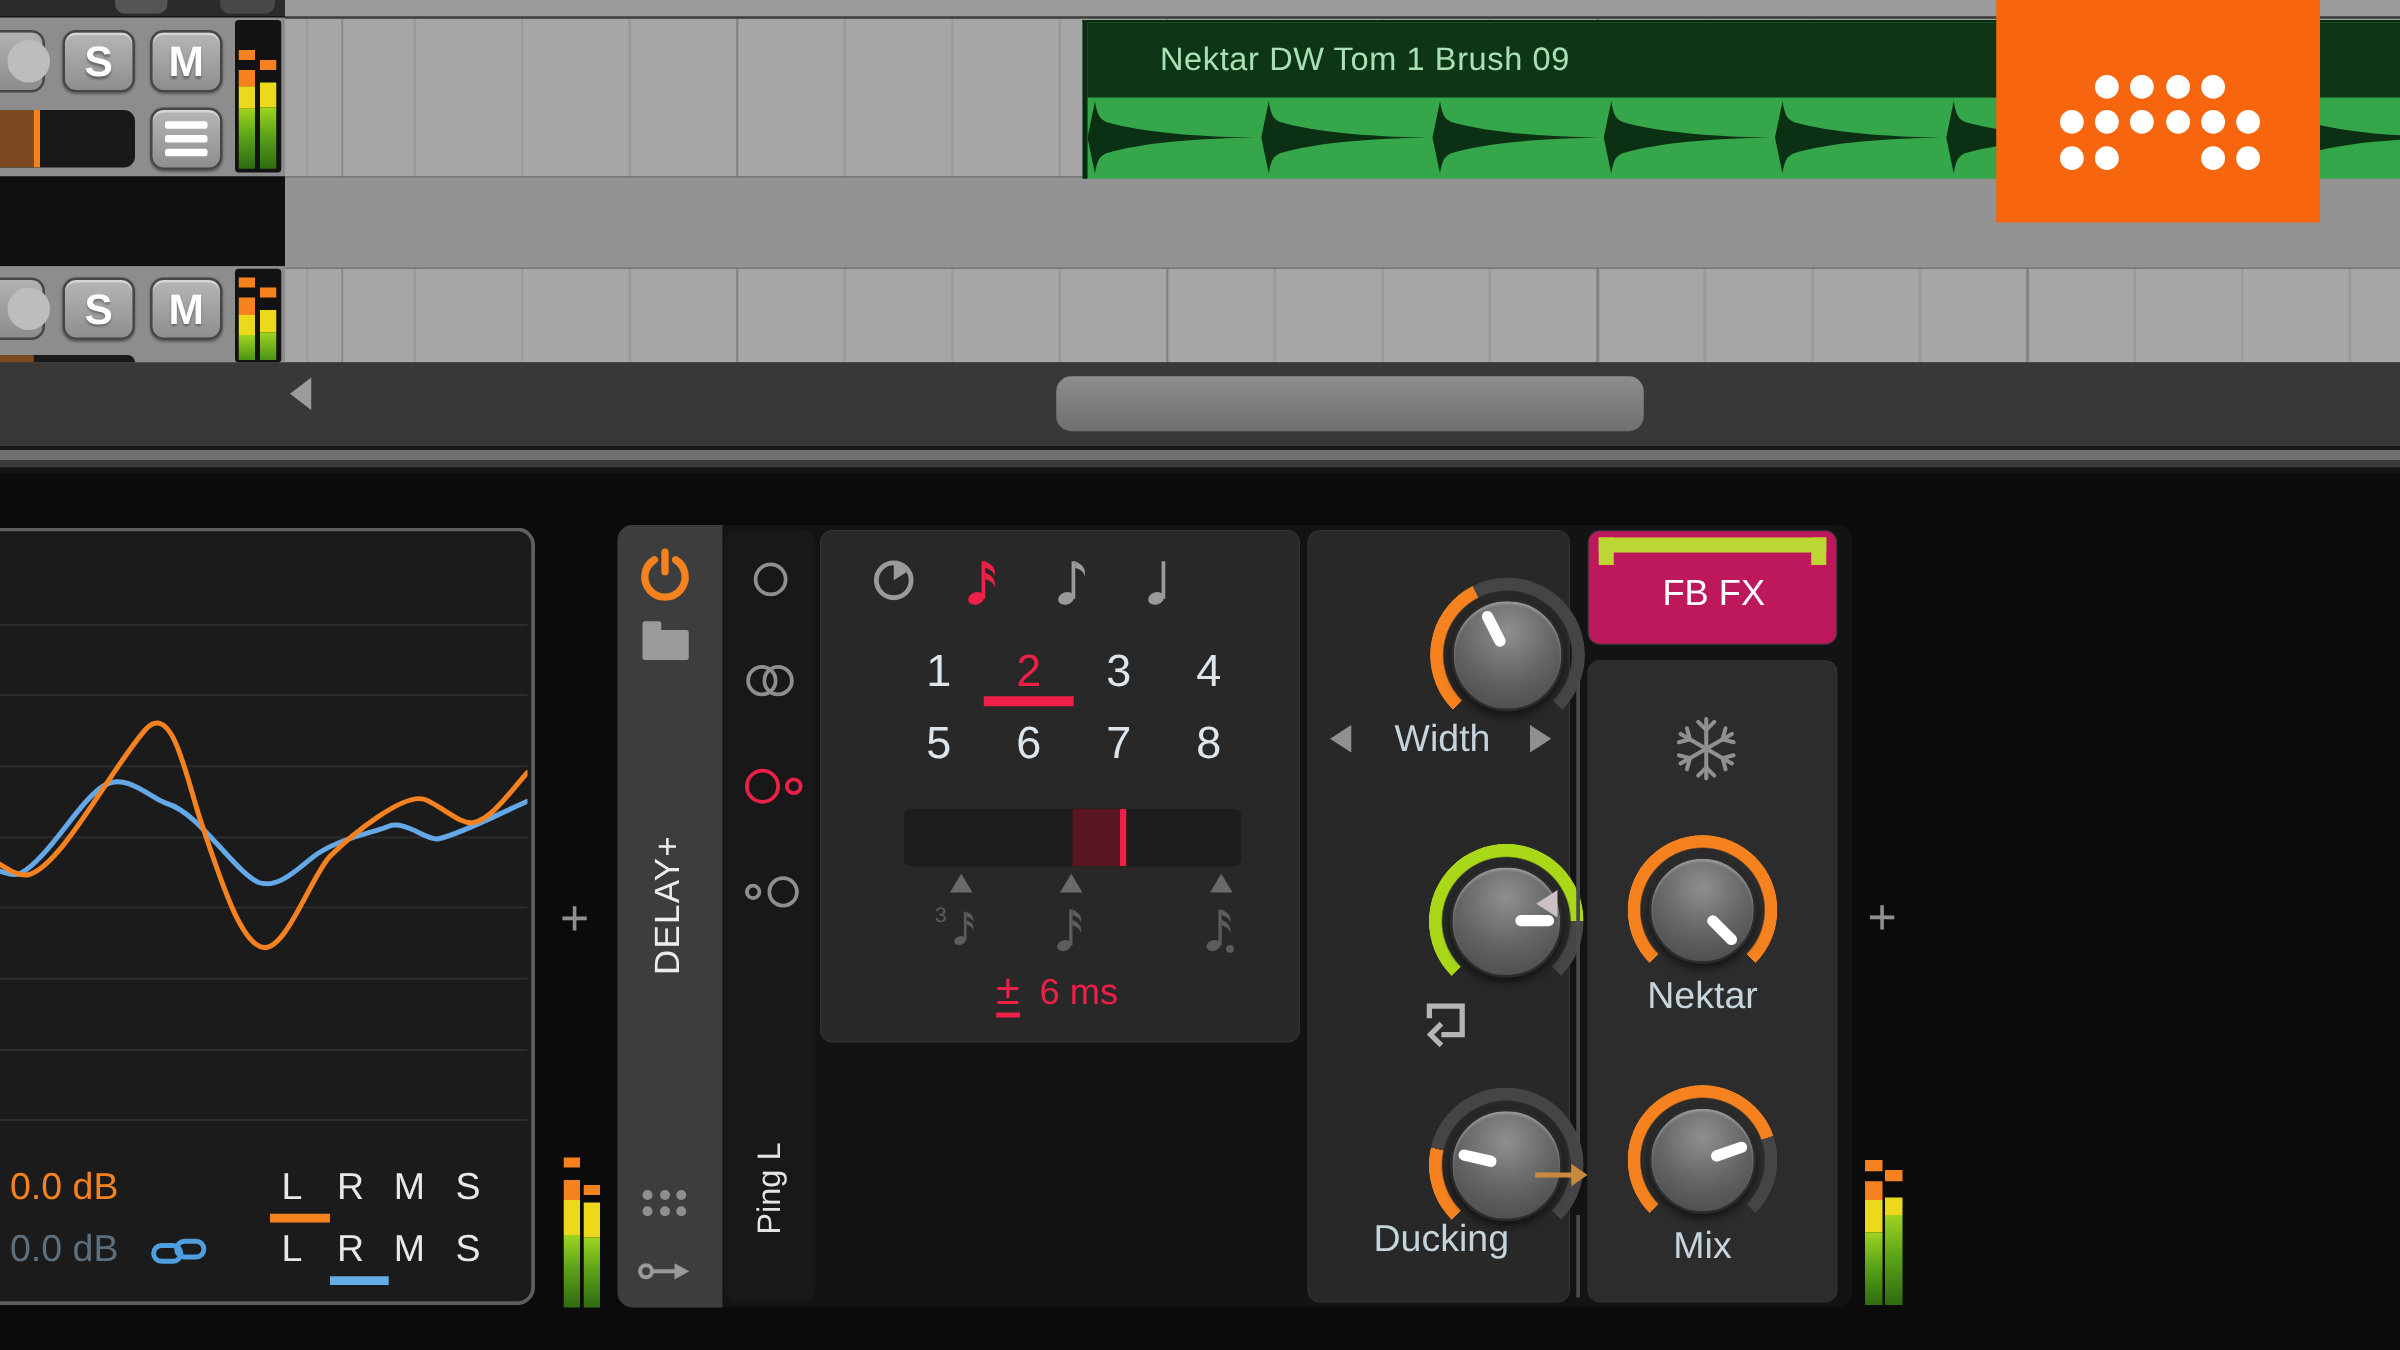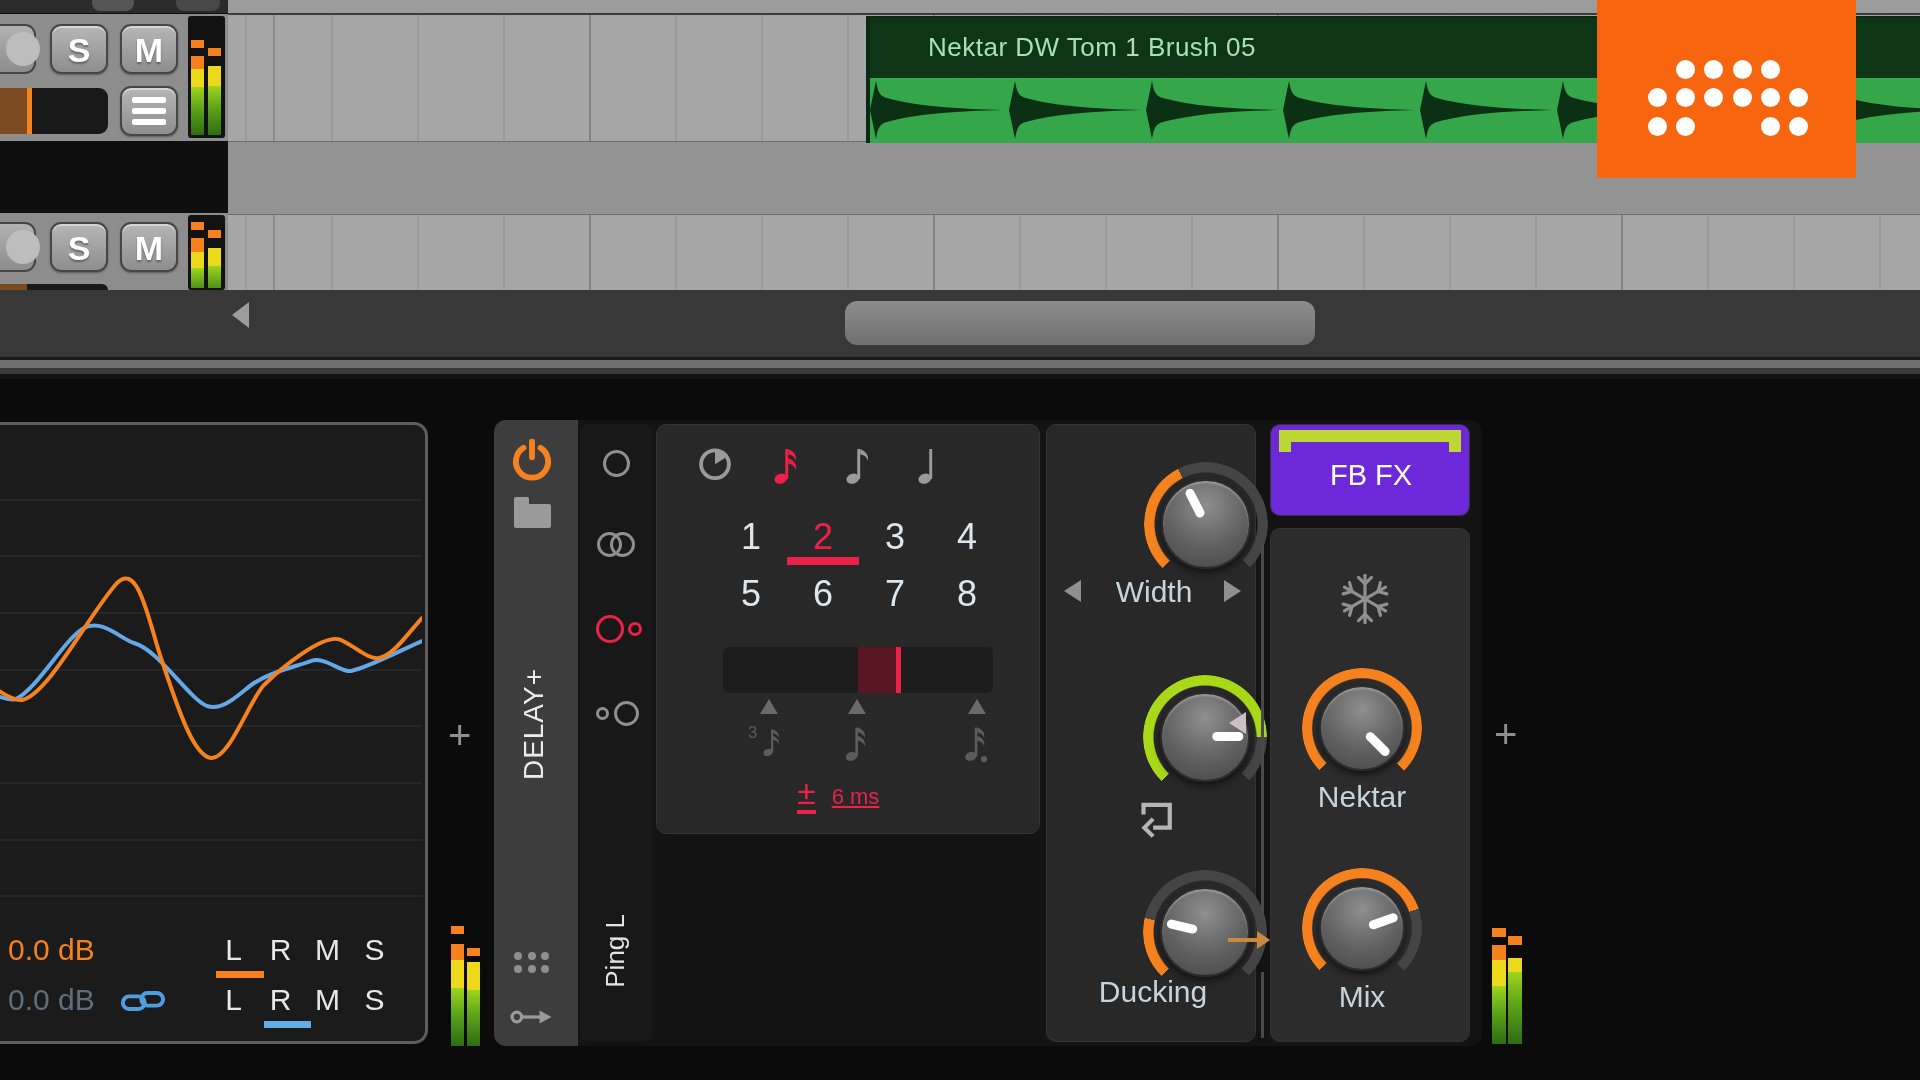--- a/index.html
+++ b/index.html
@@ -90,21 +90,21 @@
           border-right:17px solid #909090;position:absolute;}
   .tri-right{width:0;height:0;border-top:11px solid transparent;border-bottom:11px solid transparent;
           border-left:17px solid #909090;position:absolute;}
 
   #tslider{position:absolute;left:66px;top:222px;width:270px;height:46px;background:#1d1d1d;border-radius:6px;overflow:hidden;}
   #tslider .fill{position:absolute;top:0;height:100%;background:#5a1523;}
   #tslider .mark{position:absolute;top:0;width:5px;height:100%;background:#ed2048;}
 
   .offset{position:absolute;display:flex;align-items:baseline;gap:16px;color:#ed2048;}
   .offset .pm{font-size:34px;border-bottom:4px solid #ed2048;padding-bottom:1px;line-height:1;}
-  .offset .val{font-size:22px;text-decoration:underline;}
+  .offset .val{font-size:29px;}
 
   .klabel{position:absolute;transform:translateX(-50%);color:#c6d4dd;font-size:30px;white-space:nowrap;}
   .klabel.dim{color:#9aabb6;}
 
   .knob{position:absolute;}
   .knob .ring{position:absolute;inset:0;border-radius:50%;
       -webkit-mask:radial-gradient(closest-side,transparent 82%,#000 84%);
       mask:radial-gradient(closest-side,transparent 82%,#000 84%);}
   .knob .body{position:absolute;inset:14%;border-radius:50%;
       background:radial-gradient(circle at 50% 28%,#8f8f8f,#636363 52%,#454545 100%);
@@ -132,21 +132,21 @@
 
 <div id="root">
 
   <div id="timeline" class="abs">
     <div class="gridlines abs"></div>
     <div class="lane-top abs"></div>
     <div class="lane-gap abs"></div>
 
     <div id="clip" class="abs">
       <div class="chead">
-        <span class="cname">Nektar DW Tom 1 Brush 05</span>
+        <span class="cname">Nektar DW Tom 1 Brush 09</span>
         <span class="loopline"></span>
       </div>
       <svg width="1282" height="65" viewBox="0 0 1282 65">
         <defs>
           <path id="hit" d="M0 32 L6 3 C8 15 10 17 15 19.5 C45 28 85 31 133 32 C85 33 45 36 15 44.5 C10 47 8 49 6 61 Z" fill="#0c3013"></path>
         </defs>
         <use href="#hit" x="0"></use>
           <use href="#hit" x="139"></use>
           <use href="#hit" x="276"></use>
         <use href="#hit" x="413"></use>
@@ -430,21 +430,21 @@
             </div>
         </div>
         <span class="klabel" style="left:106px;top:550px;">Ducking</span>
       </div>
 
       <span class="arrowline abs" style="left:734px;top:518px;width:30px;"></span>
       <span class="arrowhead abs" style="left:763px;top:511px;"></span>
       <span class="vdiv abs" style="left:767px;top:125px;height:368px;"></span>
       <span class="vdiv abs" style="left:767px;top:552px;height:66px;"></span>
 
-      <div class="panel" style="left:776px;top:4px;width:200px;height:92px;background:#6d28d9;">
+      <div class="panel" style="left:776px;top:4px;width:200px;height:92px;background:#be185d;">
         <div id="fbbarwrap">
           <span class="bar"></span>
           <span class="leg" style="left:0;"></span>
           <span class="leg" style="right:0;"></span>
         </div>
         <span class="klabel" style="left:100px;top:34px;color:#fff;font-size:29px;">FB FX</span>
       </div>
 
       <div class="panel" style="left:776px;top:108px;width:200px;height:514px;background:#2c2c2c;">
         <svg class="abs" style="left:66px;top:42px;" width="56" height="56" viewBox="0 0 52 52" stroke="#909090" stroke-width="3" stroke-linecap="round">

